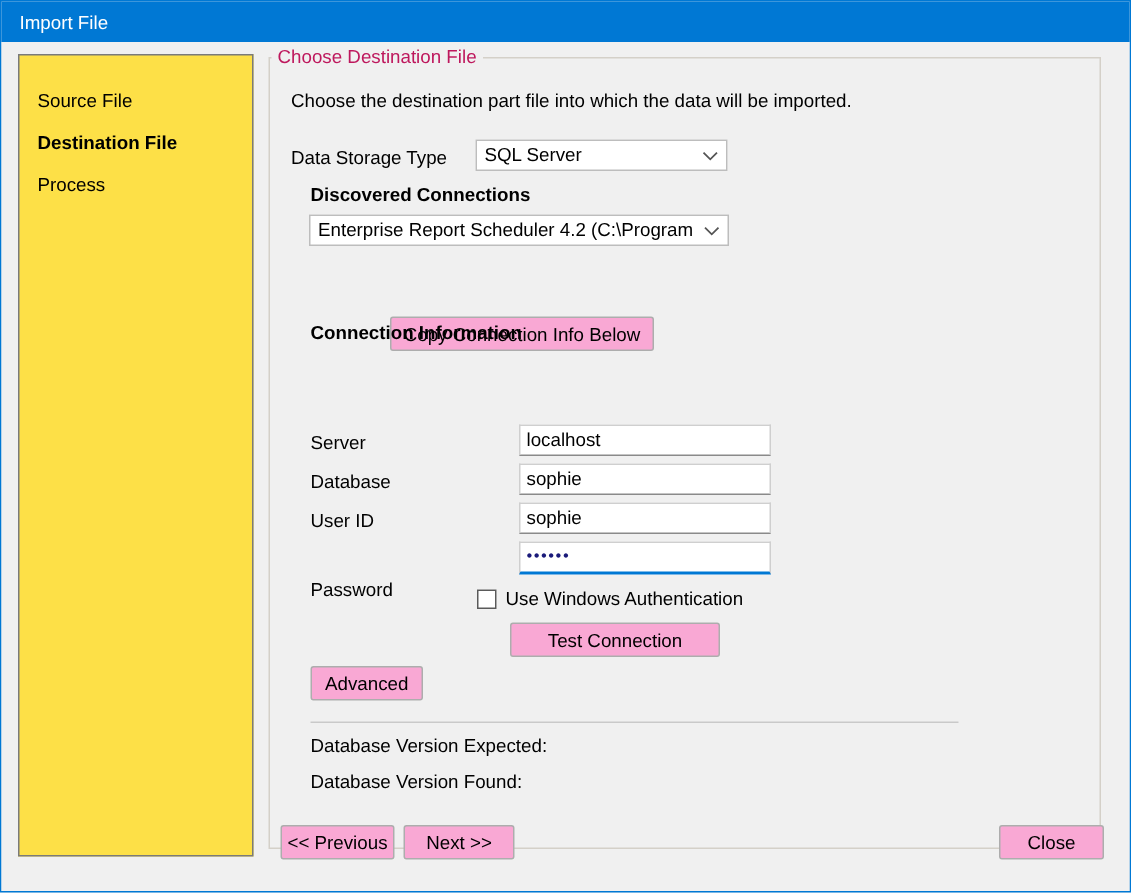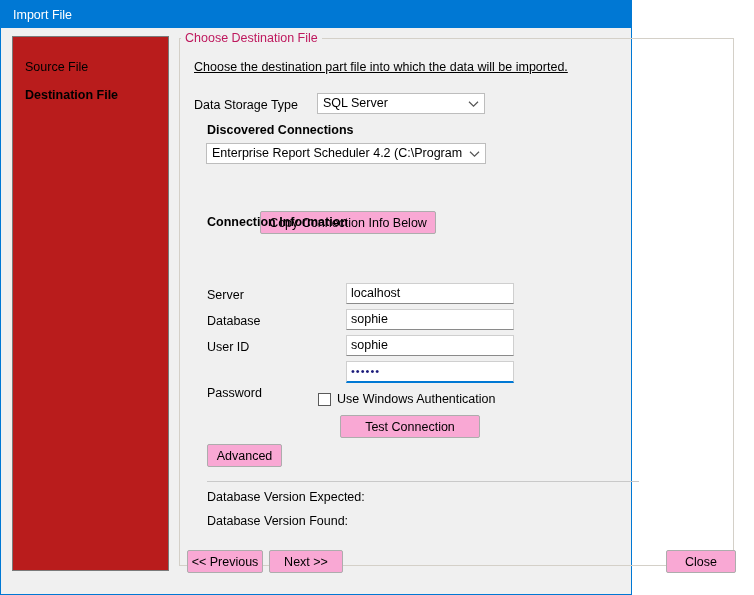--- a/index.html
+++ b/index.html
@@ -13,21 +13,21 @@
     font-family: "Liberation Sans", sans-serif;
     font-size: 12px;
     color: #000000;
     overflow: hidden;
   }
 
   
   .window {
     position: absolute;
     left: 0; top: 0;
-    width: 632px;
+    width: 754px;
     height: 595px;
     box-sizing: border-box;
     border: 1px solid #0078d4;
     background: #f0f0f0;
     display: flex;
     flex-direction: column;
   }
 
   .titlebar {
     height: 27px;
@@ -48,21 +48,21 @@
   }
 
   
   .nav-panel {
     position: absolute;
     left: 11px;
     top: 8px;
     width: 157px;
     height: 535px;
     box-sizing: border-box;
-    background: #b91c1c;
+    background: #fde047;
     border: 1px solid #7a7a7a;
     padding: 16px 0 0 0;
   }
   .nav-item {
     padding: 6px 0 6px 12px;
     font-size: 12.5px;
     line-height: 16px;
     color: #000;
     cursor: default;
   }
@@ -244,28 +244,31 @@
 
   <div class="body-area">
 
     <div class="nav-panel">
       <div class="nav-item">
         <span>Source File</span>
       </div>
       <div class="nav-item active">
         <span>Destination File</span>
       </div>
+      <div class="nav-item">
+        <span>Process</span>
+      </div>
     </div>
 
     <div class="groupbox"></div>
     <div class="groupbox-title">Choose Destination File</div>
 
     <div class="content">
 
-      <div class="desc" style="left:15px; top:22px;text-decoration:underline;">Choose the destination part file into which the data will be imported.</div>
+      <div class="desc" style="left:15px; top:22px;">Choose the destination part file into which the data will be imported.</div>
 
       <div class="row-label" style="left:15px; top:60px;">Data Storage Type</div>
       <div class="combo" style="left:138px; top:55px; width:168px;">
         <span class="combo-text">SQL Server</span>
         <span class="chev">
           <svg width="11" height="8" viewBox="0 0 11 8">
               <path d="M1 1.8 L5.5 6.2 L10 1.8" fill="none" stroke="#555" stroke-width="1.2"></path>
             </svg>
         </span>
       </div>

